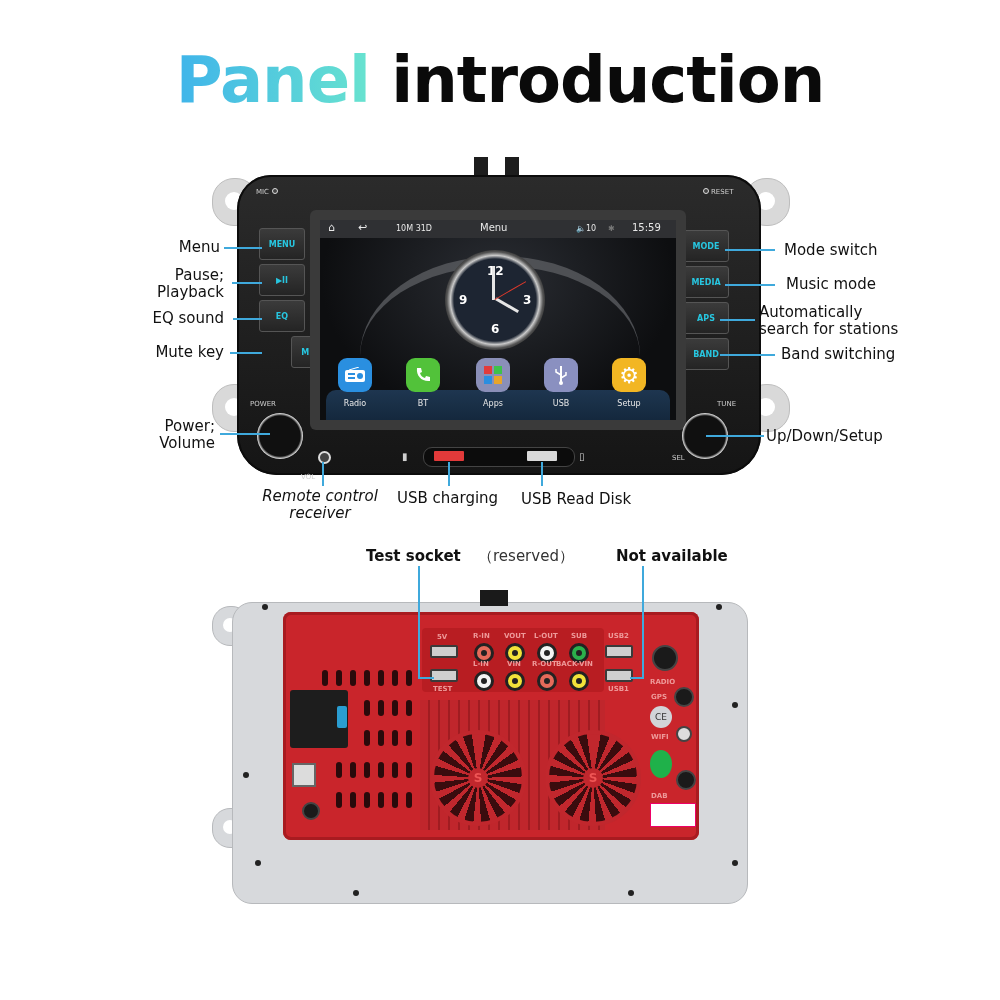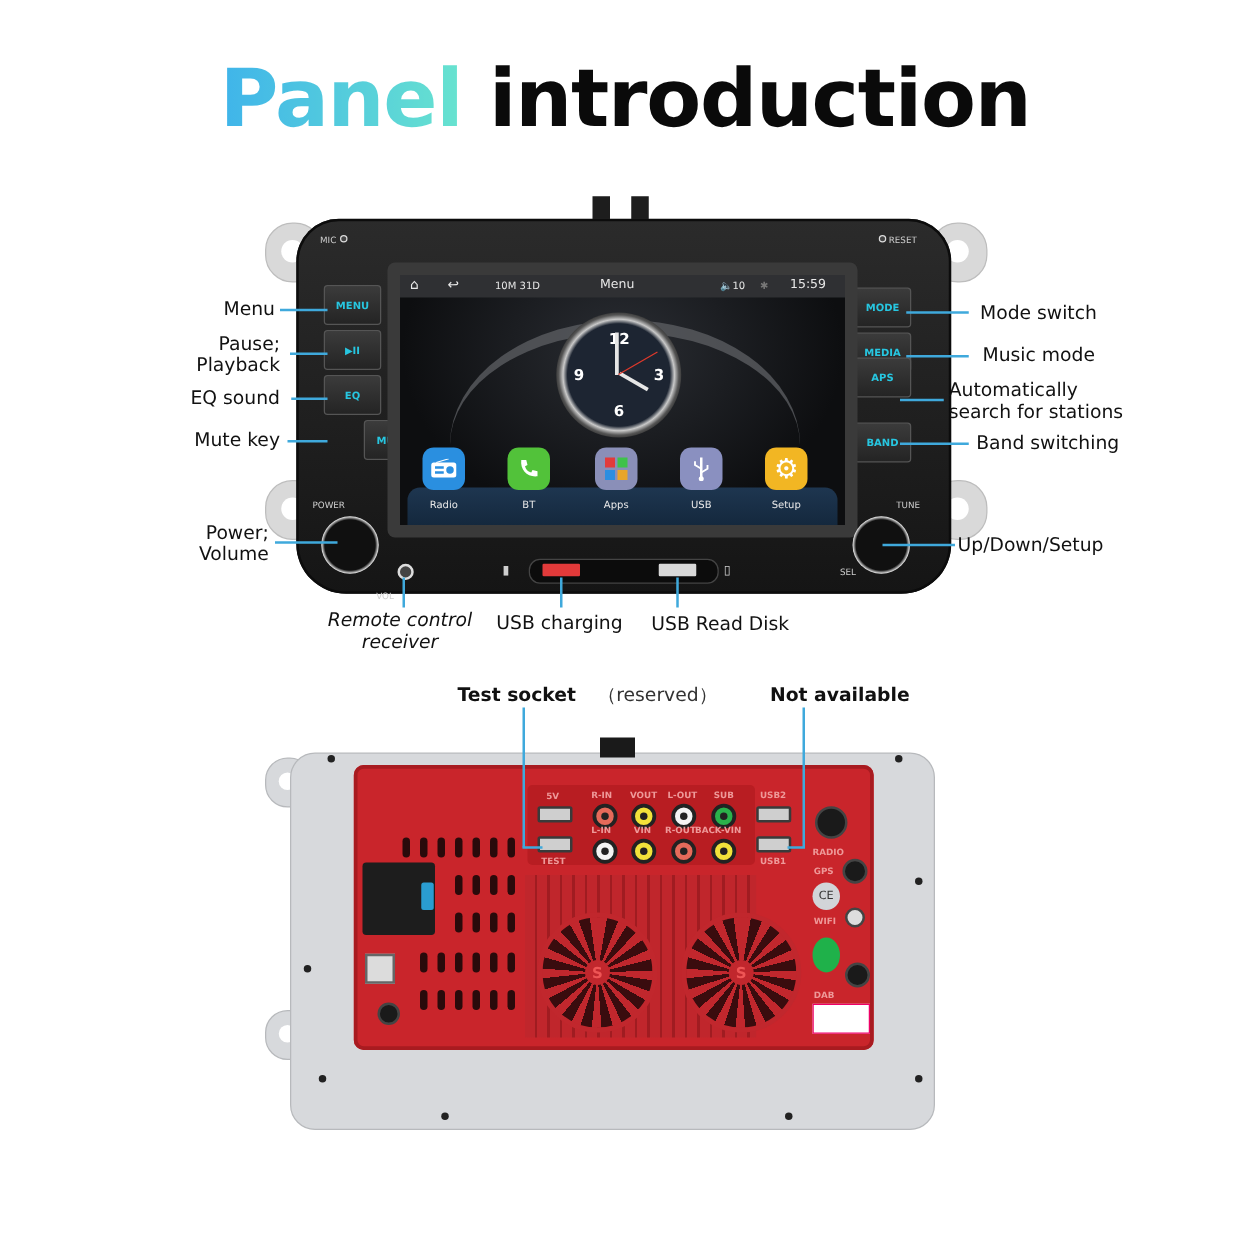--- a/index.html
+++ b/index.html
@@ -124,21 +124,21 @@
   <div class="btn-col" style="left:259px;top:228px;">
     <div class="hwbtn" style="top:0px;">MENU</div>
     <div class="hwbtn" style="top:36px;">▶II</div>
     <div class="hwbtn" style="top:72px;">EQ</div>
     <div class="hwbtn" style="top:108px;margin-left:32px;">MUTE</div>
   </div>
 
   <div class="btn-col" style="left:683px;top:230px;">
     <div class="hwbtn" style="top:0px;">MODE</div>
     <div class="hwbtn" style="top:36px;">MEDIA</div>
-    <div class="hwbtn" style="top:56px;">APS</div>
+    <div class="hwbtn" style="top:72px;">APS</div>
     <div class="hwbtn" style="top:108px;">BAND</div>
   </div>
 
   <div class="screen-bezel"></div>
   <div class="screen">
     <div class="statusbar">
       <span class="sb-item" style="left:8px;font-size:11px;top:1px;">⌂</span>
       <span class="sb-item" style="left:38px;font-size:11px;top:1px;">↩</span>
       <span class="sb-item" style="left:76px;font-size:8px;top:4px;">10M 31D</span>
       <span class="sb-item" style="left:160px;font-size:10px;top:2px;">Menu</span>

